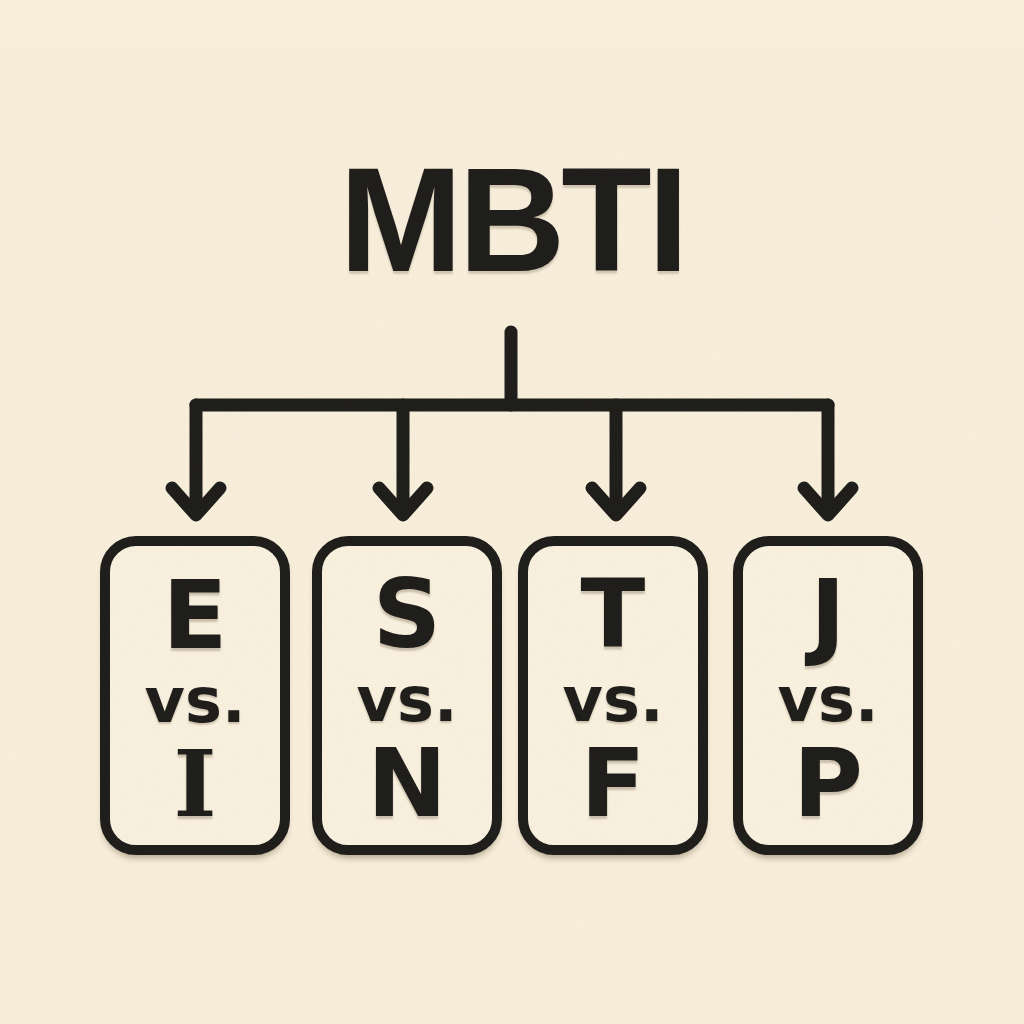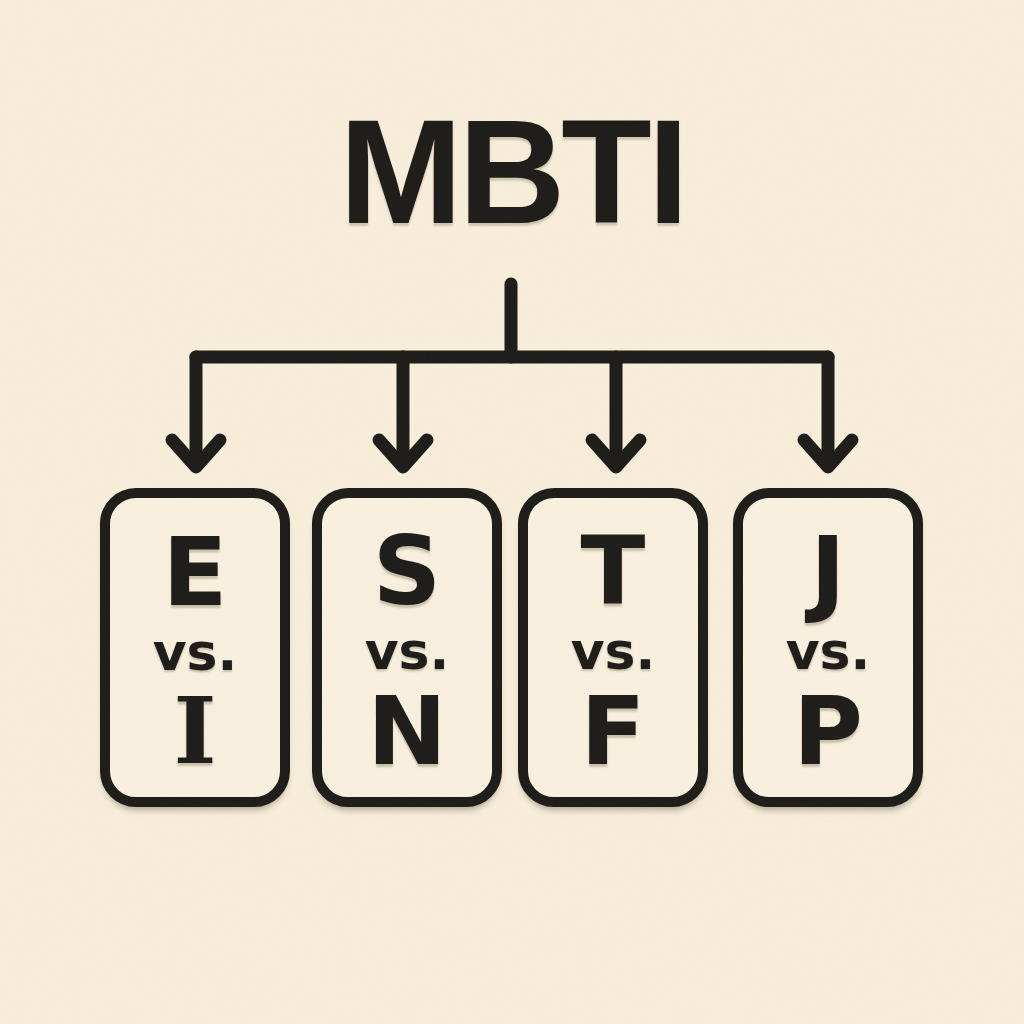--- a/index.html
+++ b/index.html
@@ -8,21 +8,21 @@
     --ink:#1c1b18;
   }
   *{margin:0;padding:0;box-sizing:border-box;}
   html,body{width:1024px;height:1024px;overflow:hidden;}
   body{
     background:var(--background);
     font-family:"DejaVu Sans","Liberation Sans",sans-serif;
     position:relative;
     color:var(--ink);
   }
-  .canvas{position:absolute;inset:0;}
+  .canvas{position:absolute;inset:0;margin-top:48px;}
 
   
   .diagram-title{
     position:absolute;
     top:98px;left:0;width:1024px;
     text-align:center;
     font-family:"Liberation Sans","DejaVu Sans",sans-serif;
     font-weight:bold;
     font-size:148px;
     line-height:1;
@@ -68,21 +68,21 @@
     line-height:.9;
     color:var(--ink);
     text-shadow:0 3px 2px rgba(95,80,50,.3);
   }
   .letter.serif{
     font-family:"DejaVu Serif","Liberation Serif",serif;
     font-size:92px;
   }
   .versus{
     font-weight:bold;
-    font-size:52px;
+    font-size:62px;
     line-height:.9;
     color:var(--ink);
     text-shadow:0 2px 2px rgba(95,80,50,.3);
   }
 
   
   .grain{
     position:absolute;inset:0;width:1024px;height:1024px;
     opacity:.045;
     pointer-events:none;

